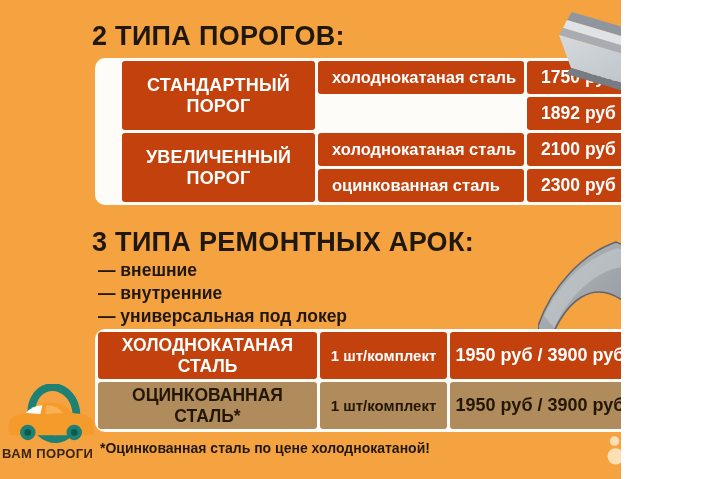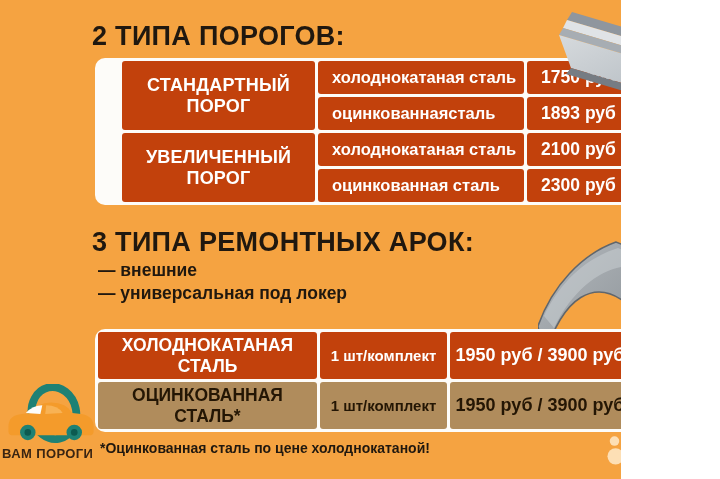--- a/index.html
+++ b/index.html
@@ -83,33 +83,33 @@
 <body>
 
 <div class="canvas">
 
   <div class="heading h1">2 ТИПА ПОРОГОВ:</div>
 
   <div class="table1">
     <div class="cell type span2a">СТАНДАРТНЫЙ ПОРОГ</div>
     <div class="cell mat" style="grid-column:2;grid-row:1">холоднокатаная сталь</div>
     <div class="cell price" style="grid-column:3;grid-row:1">1750 руб</div>
-    <div class="cell mat" style="grid-column:2;grid-row:2">оцинкованнаясталь</div>
-    <div class="cell price" style="grid-column:3;grid-row:2">1893 руб</div>
+    <div class="cell price" style="grid-column:3;grid-row:2">1892 руб</div>
     <div class="cell type span2b">УВЕЛИЧЕННЫЙ ПОРОГ</div>
     <div class="cell mat" style="grid-column:2;grid-row:3">холоднокатаная сталь</div>
     <div class="cell price" style="grid-column:3;grid-row:3">2100 руб</div>
     <div class="cell mat" style="grid-column:2;grid-row:4">оцинкованная сталь</div>
     <div class="cell price" style="grid-column:3;grid-row:4">2300 руб</div>
   </div>
 
   <div class="heading h2">3 ТИПА РЕМОНТНЫХ АРОК:</div>
 
   <div class="bullets">
     <div>— внешние</div>
+    <div>— внутренние</div>
     <div>— универсальная под локер</div>
   </div>
 
   <div class="table2">
     <div class="cell mat2">ХОЛОДНОКАТАНАЯ СТАЛЬ</div>
     <div class="cell qty">1 шт/комплект</div>
     <div class="cell price2">1950 руб / 3900 руб</div>
     <div class="cell mat2 tan">ОЦИНКОВАННАЯ СТАЛЬ*</div>
     <div class="cell qty tan">1 шт/комплект</div>
     <div class="cell price2 tan">1950 руб / 3900 руб</div>

